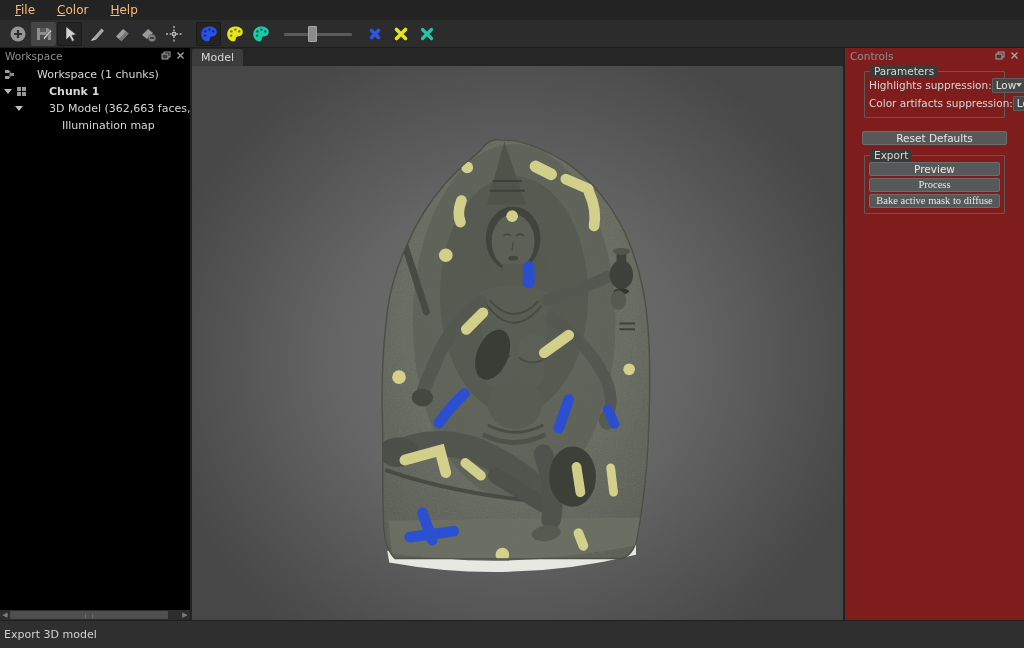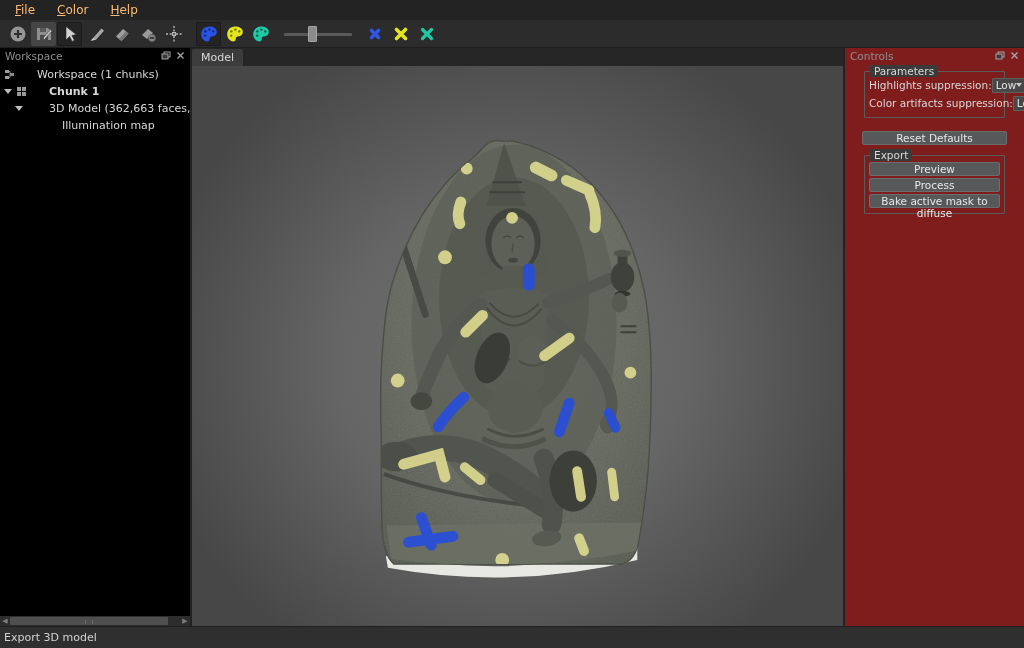--- a/index.html
+++ b/index.html
@@ -58,25 +58,25 @@
   
   .rp-content { flex:1 1 auto; padding:3px 17px; font-size:10.5px; }
   .groupbox { border:1px solid #5c5c5c; border-radius:1px; margin:5px 2px 0 2px; padding:4px 4px 5px 4px; position:relative; }
   .groupbox .legend { position:absolute; top:-7px; left:5px; background:#3a3a3a; padding:0 4px; font-size:10.5px; color:#d8d8d8; }
   .param-row { display:flex; align-items:center; height:18px; }
   .param-row .plabel { flex:1 1 auto; color:#d8d8d8; white-space:nowrap; }
   .combo { width:52px; height:15px; background:#474747; border:1px solid #5f5f5f; border-radius:1px; display:flex; align-items:center; padding:0 3px; color:#e2e2e2; }
   .combo .cval { flex:1 1 auto; font-size:10.5px; }
   .combo .carrow { width:0; height:0; border-left:3.5px solid transparent; border-right:3.5px solid transparent; border-top:4px solid #c9c9c9; }
   .btn { display:block; width:100%; background:#56585a; border:1px solid #6b6d6f; border-radius:2px; color:#e8e8e8; font-size:10.5px; height:14px; line-height:12px; text-align:center; font-family:inherit; }
-  .btn + .btn { margin-top:2px; }
+  .btn + .btn { margin-top:2px;font-family:Liberation Serif, serif; }
   .reset-row { margin:13px 0 2px 0; padding:0 0; }
 
   
-  .statusbar { height:22px; background:#2f2f2f; border-top:1px solid #1f1f1f; display:flex; align-items:center; padding-left:4px; flex:0 0 auto; }
+  .statusbar { height:28px; background:#2f2f2f; border-top:1px solid #1f1f1f; display:flex; align-items:center; padding-left:4px; flex:0 0 auto; }
   .statusbar span { font-size:11px; color:#d2d2d2; }
 </style>
 </head>
 <body>
 
 <div class="app">
 
   <div class="menubar">
     <div class="menu-item">File</div>
     <div class="menu-item">Color</div>

